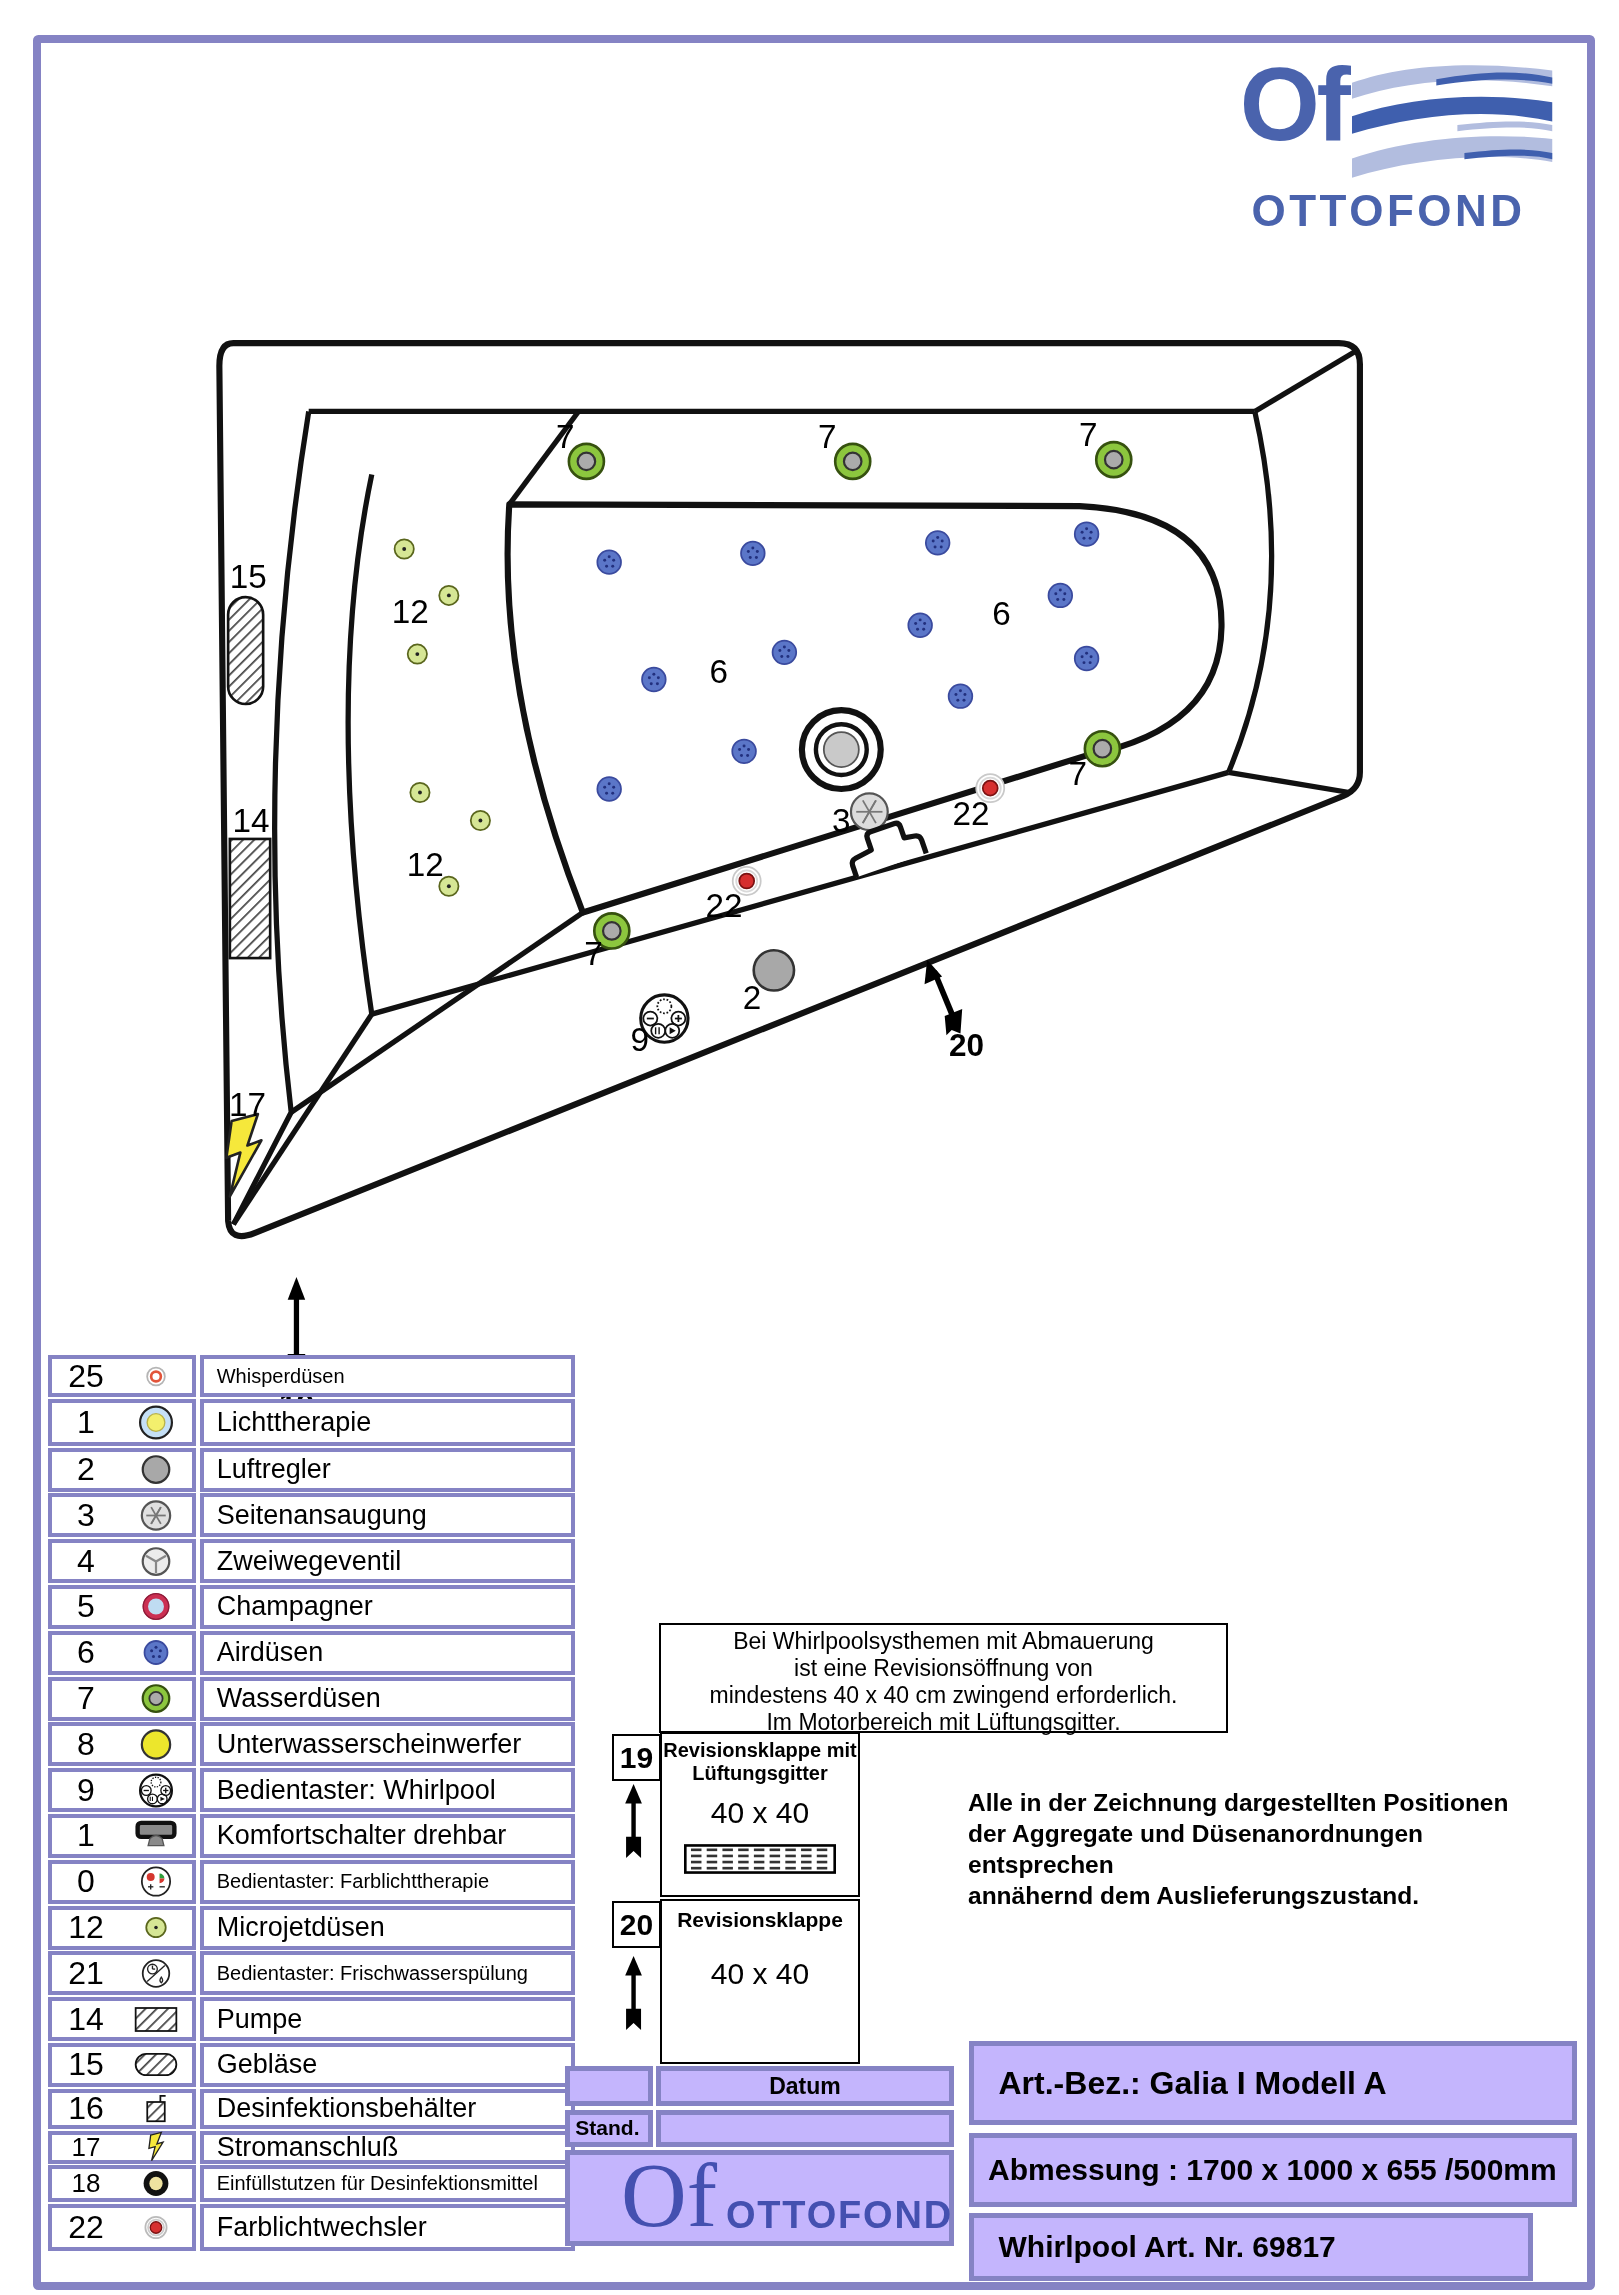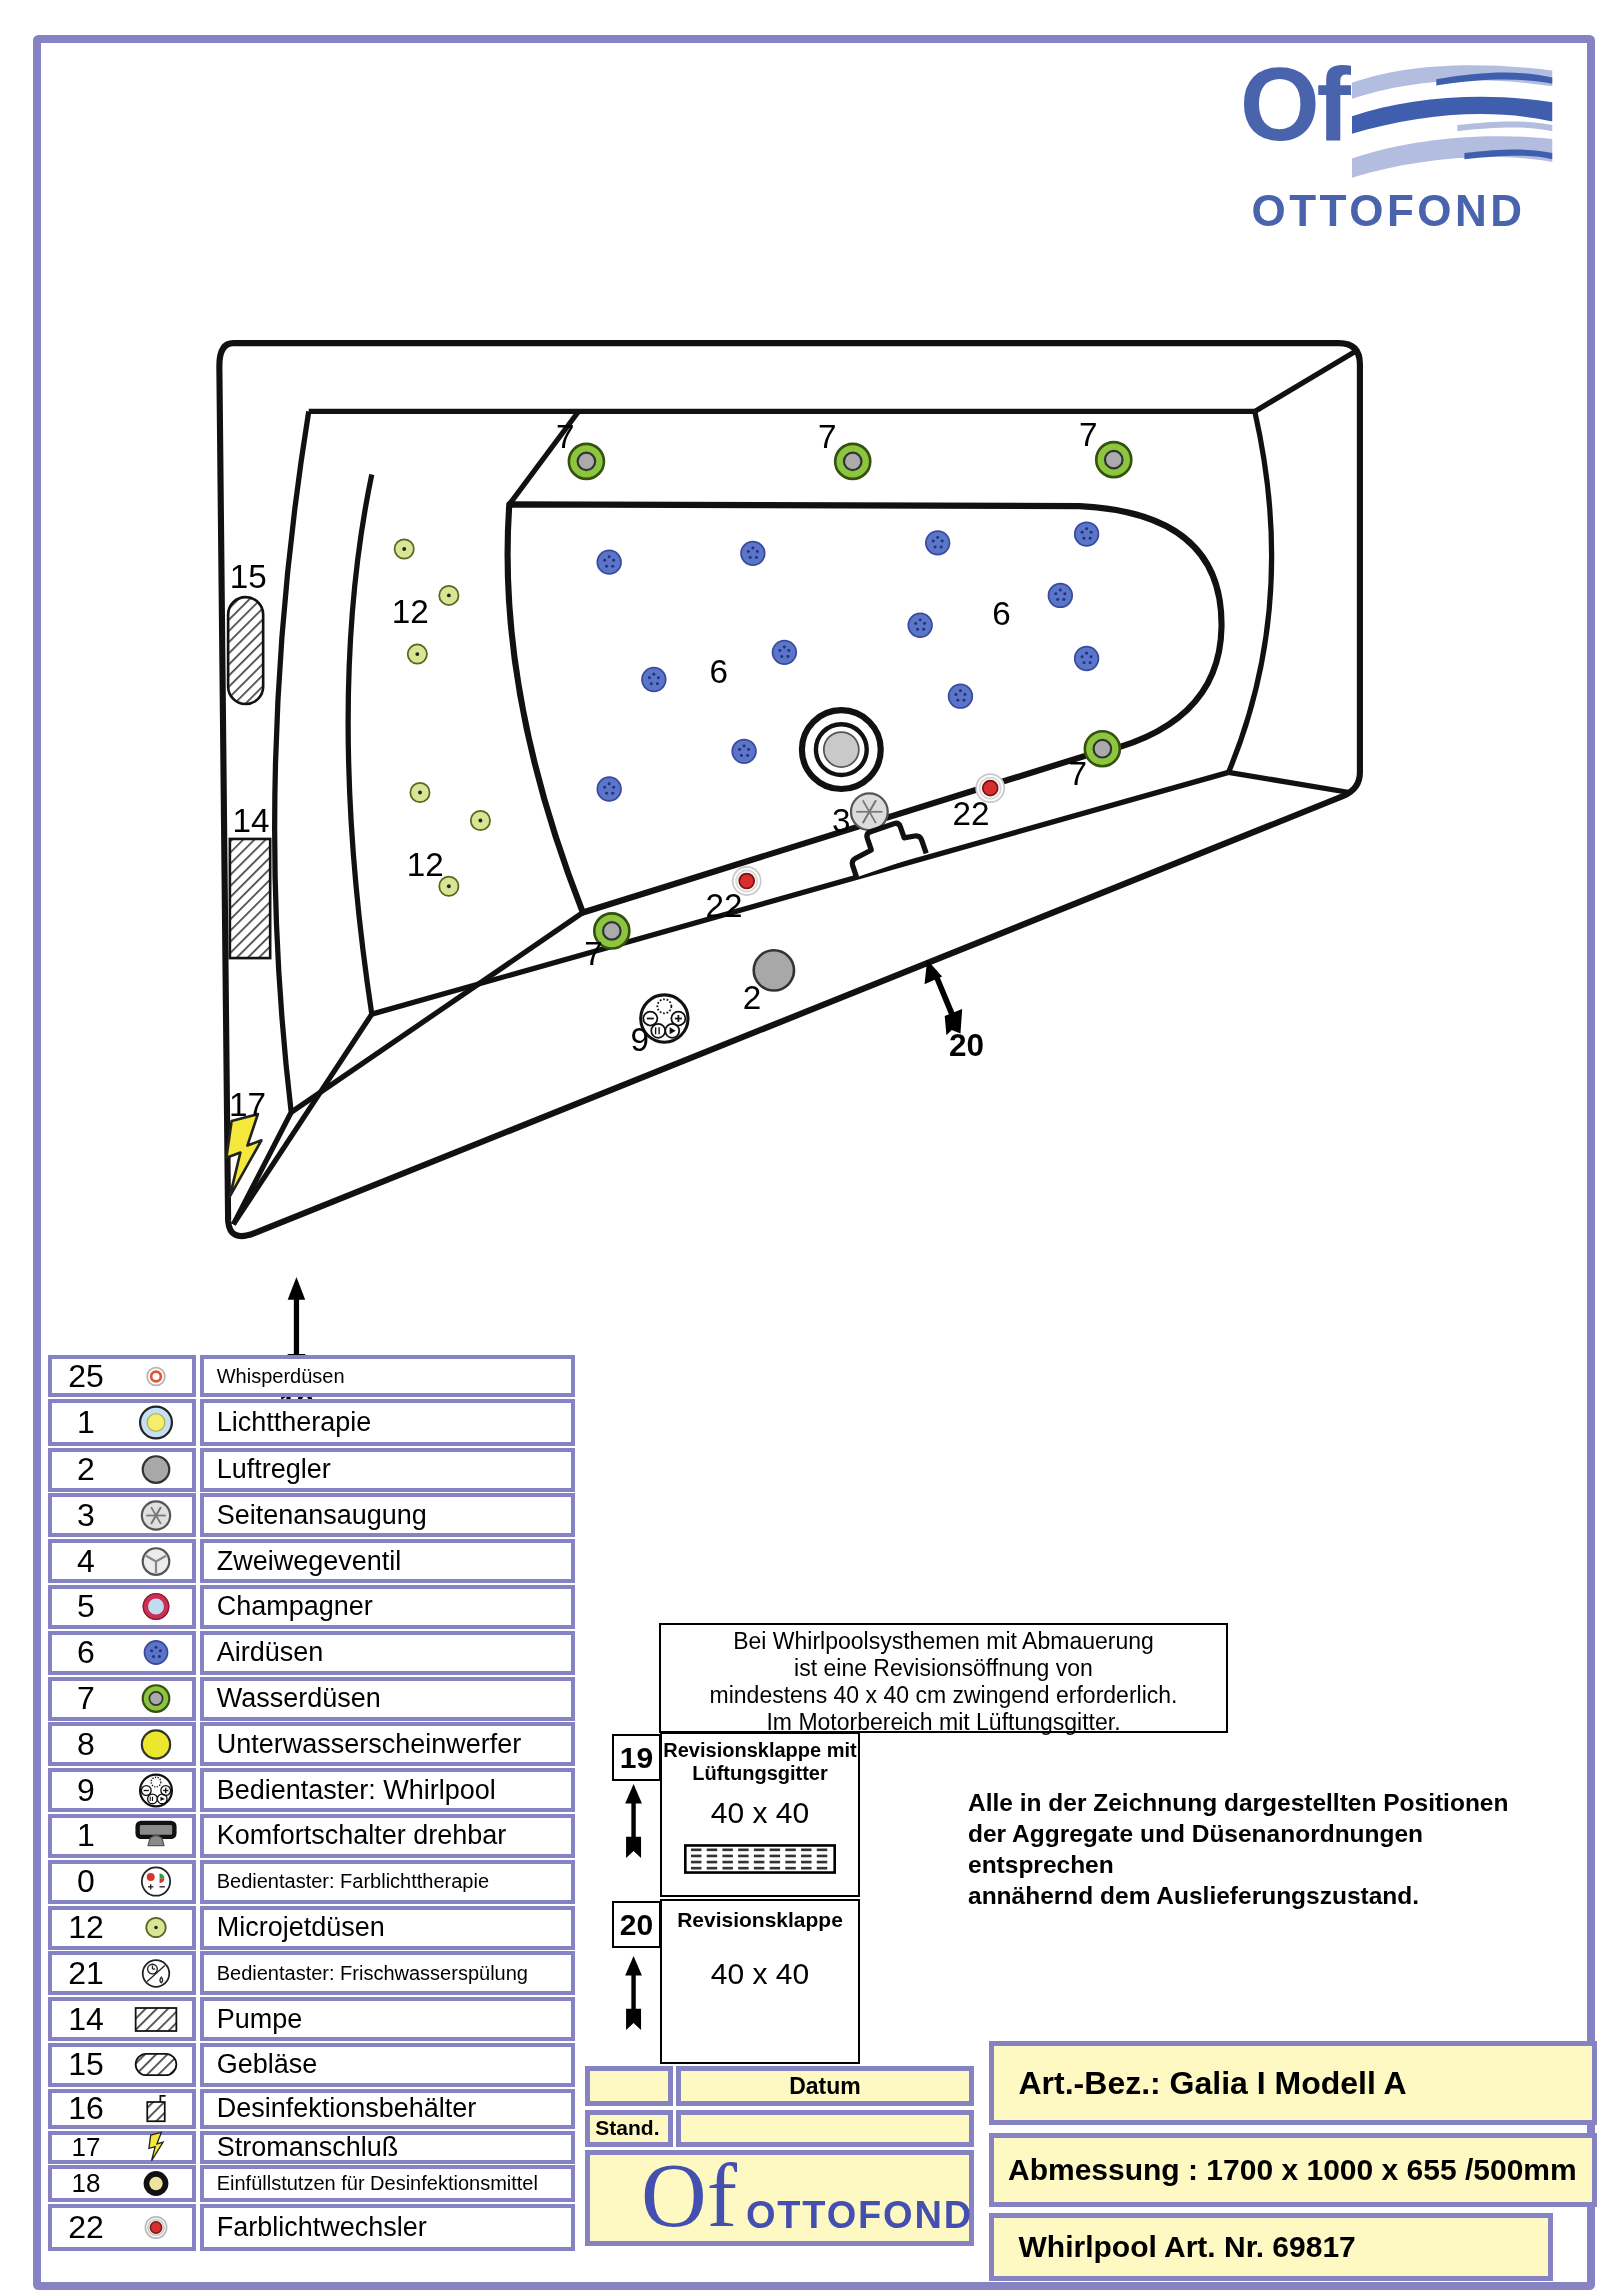--- a/index.html
+++ b/index.html
@@ -34,21 +34,21 @@
   #rev19box .sz{font-size:30px;margin-top:10.5px;}
   #rev19box .grille{margin-top:14px;}
   #rev20num{left:612px;top:1901px;}
   #rev20box{left:660px;top:1899px;width:200px;height:165px;text-align:center;}
   #rev20box .t{font-weight:bold;font-size:21px;margin-top:7px;}
   #rev20box .sz{font-size:30px;margin-top:24.5px;}
   #statement{position:absolute;left:968px;top:1787px;width:578px;font-weight:bold;
              font-size:24.5px;line-height:31px;}
   .uparrow{position:absolute;}
   
-  .pcell{position:absolute;border:5.3px solid var(--purple);background:#fef9c3;box-sizing:border-box;margin-left:20px;}
+  .pcell{position:absolute;border:5.3px solid var(--purple);background:#c4b5fd;box-sizing:border-box;}
   #cell-datum-empty{left:565px;top:2066px;width:88px;height:40px;}
   #cell-datum{left:656px;top:2066px;width:298px;height:40px;text-align:center;
               font-weight:bold;font-size:23px;line-height:30px;}
   #cell-stand{left:565px;top:2110px;width:88px;height:37px;font-weight:bold;font-size:21px;
               line-height:26px;padding-left:5.3px;}
   #cell-stand-empty{left:656px;top:2110px;width:298px;height:37px;}
   #cell-logo{left:565px;top:2150px;width:389px;height:96px;}
   #cell-logo .of{position:absolute;left:51px;top:-12.3px;font-family:"Liberation Serif",serif;
                  font-size:91px;color:var(--logoIndigo);}
   #cell-logo .brand{position:absolute;left:156px;top:39px;font-size:38px;font-weight:800;

